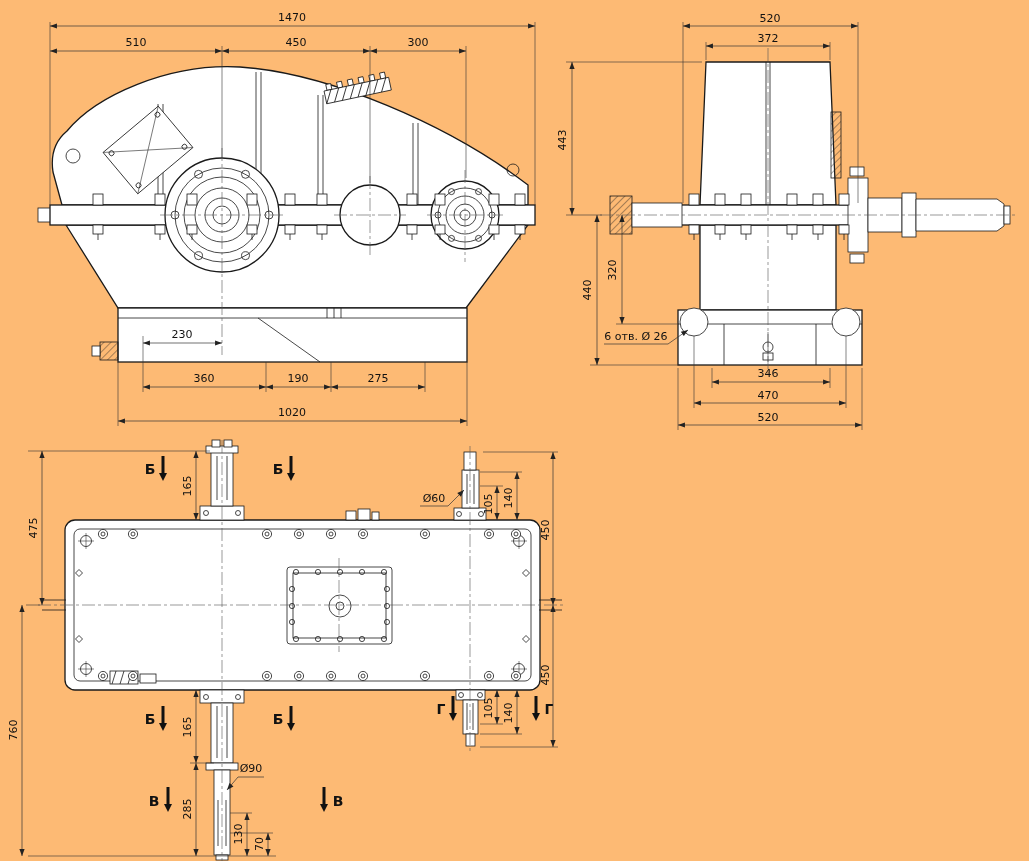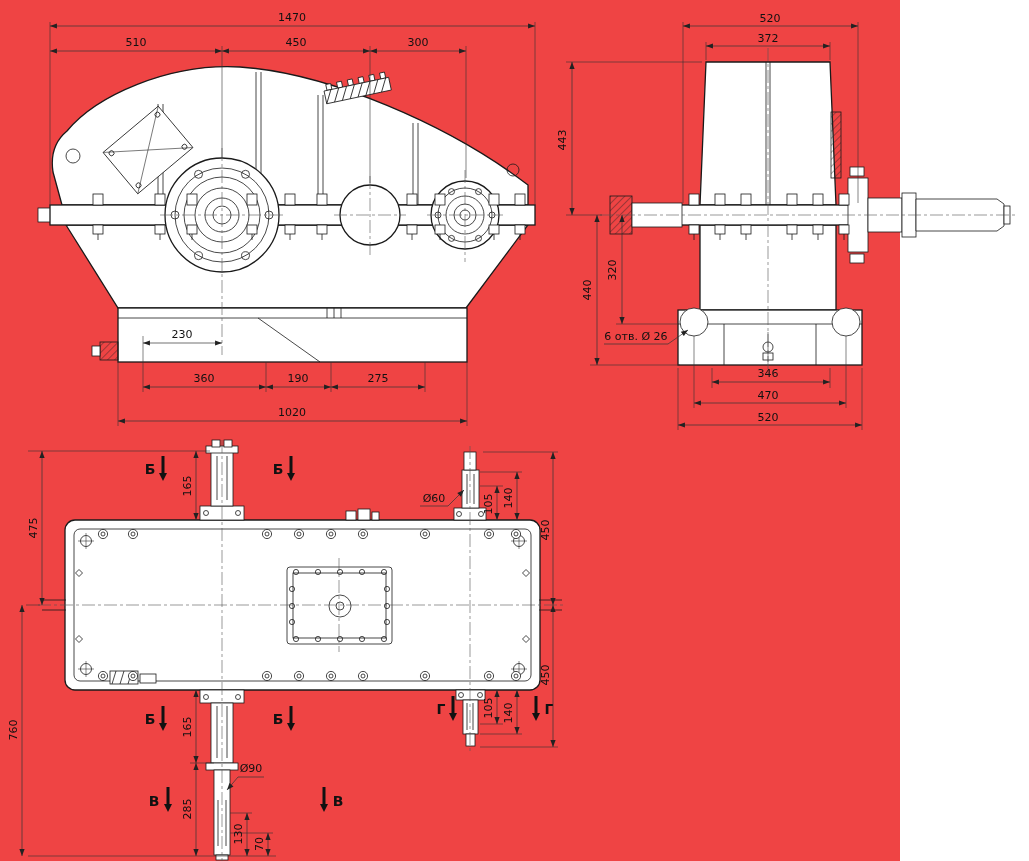--- a/index.html
+++ b/index.html
@@ -1,16 +1,16 @@
 <!DOCTYPE html>
 <html><head>
 <meta charset="utf-8">
 <style>
   html,body{margin:0;padding:0;background:#fff;}
-  .page{position:relative;width:900px;height:861px;background:#ef4444;font-family:"DejaVu Sans",sans-serif;}
+  .page{position:relative;width:1029px;height:861px;background:#fdba74;font-family:"DejaVu Sans",sans-serif;}
   svg{display:block;}
   .olf {stroke:#1a1a1a;stroke-width:1.3;fill:#ffffff;}
   .md  {stroke:#1a1a1a;stroke-width:0.8;fill:none;}
   .mdw {stroke:#1a1a1a;stroke-width:0.8;fill:#ffffff;}
   .hat {stroke:#1a1a1a;stroke-width:0.8;fill:url(#hh);}
   .dim {stroke:#333;stroke-width:0.7;fill:none;}
   .ext {stroke:#333;stroke-width:0.6;fill:none;}
   .cl  {stroke:#555;stroke-width:0.6;fill:none;stroke-dasharray:13 3 3 3;}
   .dt  {font:11px "DejaVu Sans",sans-serif;fill:#111;text-anchor:middle;}
   .sec {font:600 14px "DejaVu Sans",sans-serif;fill:#111;text-anchor:middle;}

